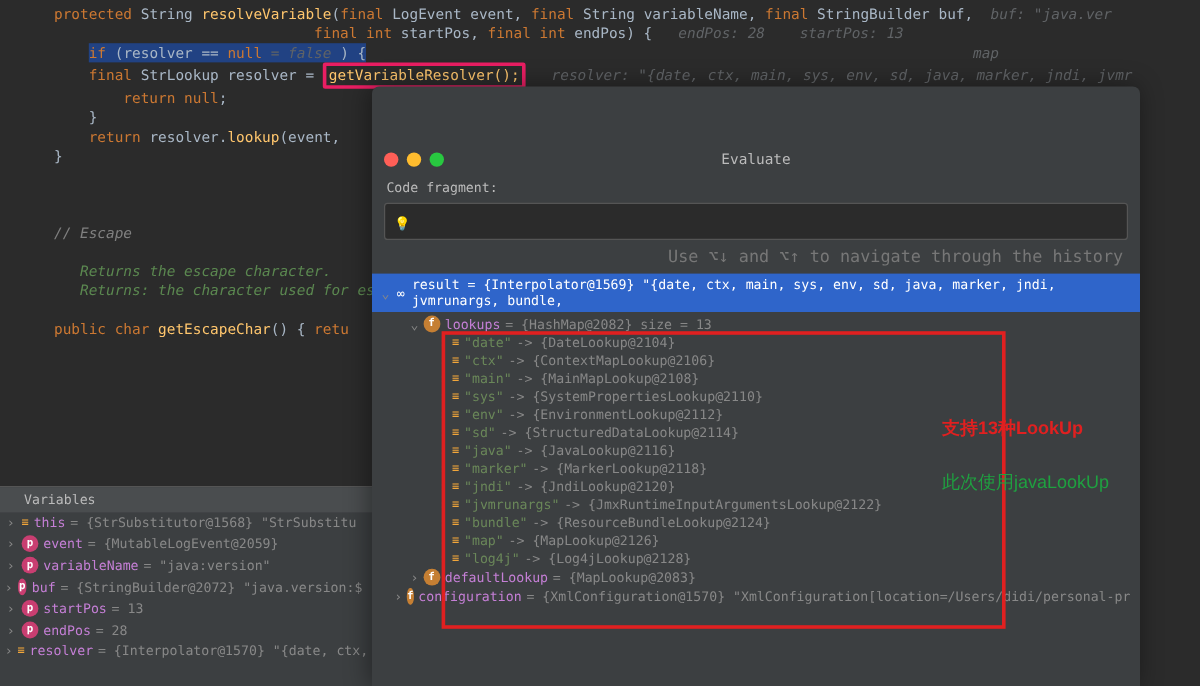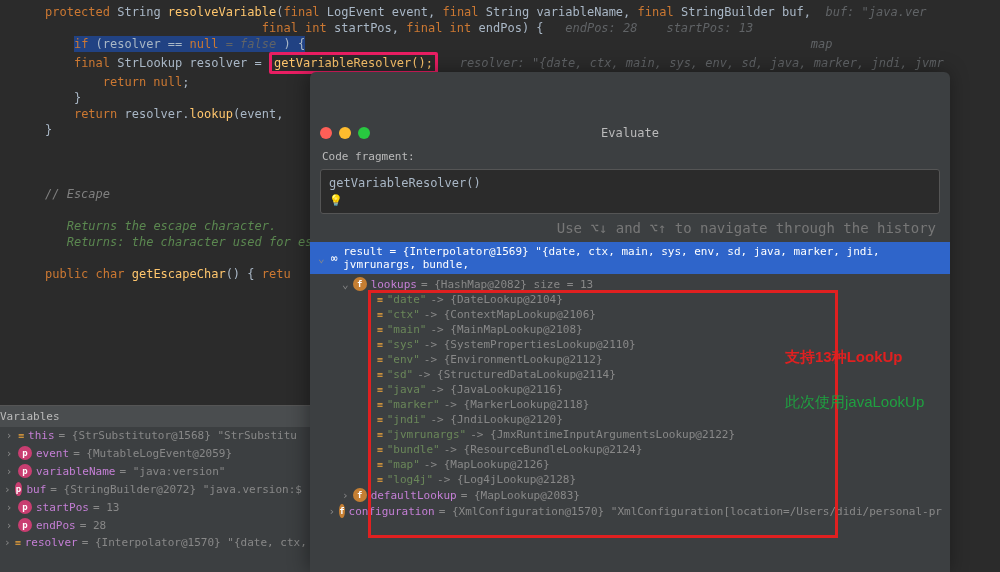--- a/index.html
+++ b/index.html
@@ -23,21 +23,21 @@
 .highlight-box {
   border: 3px solid #e91e63; border-radius: 2px;
   padding: 0 2px; display: inline-block;
 }
 .sel-line { background: #214283; display: inline-block; }
 .vars-panel {
   position: absolute; left: 0; top: 405px; width: 310px; height: 167px;
   background: #3c3f41; border-top: 1px solid #555;
 }
 .vars-header {
-  background: #4a4d4f; padding: 4px 0; color: #bbb; font-size: 11px;
+  background: #4a4d4f; padding: 4px 20px; color: #bbb; font-size: 11px;
 }
 .var-row { padding: 2px 8px 2px 4px; display: flex; align-items: center; gap: 4px; font-size: 11px; white-space: nowrap; overflow: hidden; }
 .expand { color: #888; width: 10px; text-align: center; cursor: pointer; }
 .eq-icon { color: #f2a73b; font-size: 10px; }
 .badge { width: 14px; height: 14px; border-radius: 50%; display: inline-flex; align-items: center; justify-content: center; font-size: 9px; font-weight: bold; }
 .badge.p { background: #c93e71; color: #fff; }
 .badge.f { background: #c57f33; color: #fff; }
 .var-name { color: #c57fd6; }
 .var-val { color: #888; }
 .eval-dialog {
@@ -150,21 +150,20 @@
   <div class="titlebar">
     <div class="traffic">
       <div class="dot r"></div>
       <div class="dot y"></div>
       <div class="dot g"></div>
     </div>
     <div class="dlg-title">Evaluate</div>
   </div>
   <div class="section-label">Code fragment:</div>
   <div class="code-frag">
-    <div class="frag-code">getVariableResolver()</div>
     <span class="bulb">💡</span>
   </div>
   <div class="nav-hint">Use ⌥↓ and ⌥↑ to navigate through the history</div>
   <div class="result-hdr">
     <span class="chev">⌄</span>
     <span>∞</span>
     <span>result = {Interpolator@1569} "{date, ctx, main, sys, env, sd, java, marker, jndi, jvmrunargs, bundle,</span>
   </div>
   <div class="result-tree">
     <div class="tree-row">

